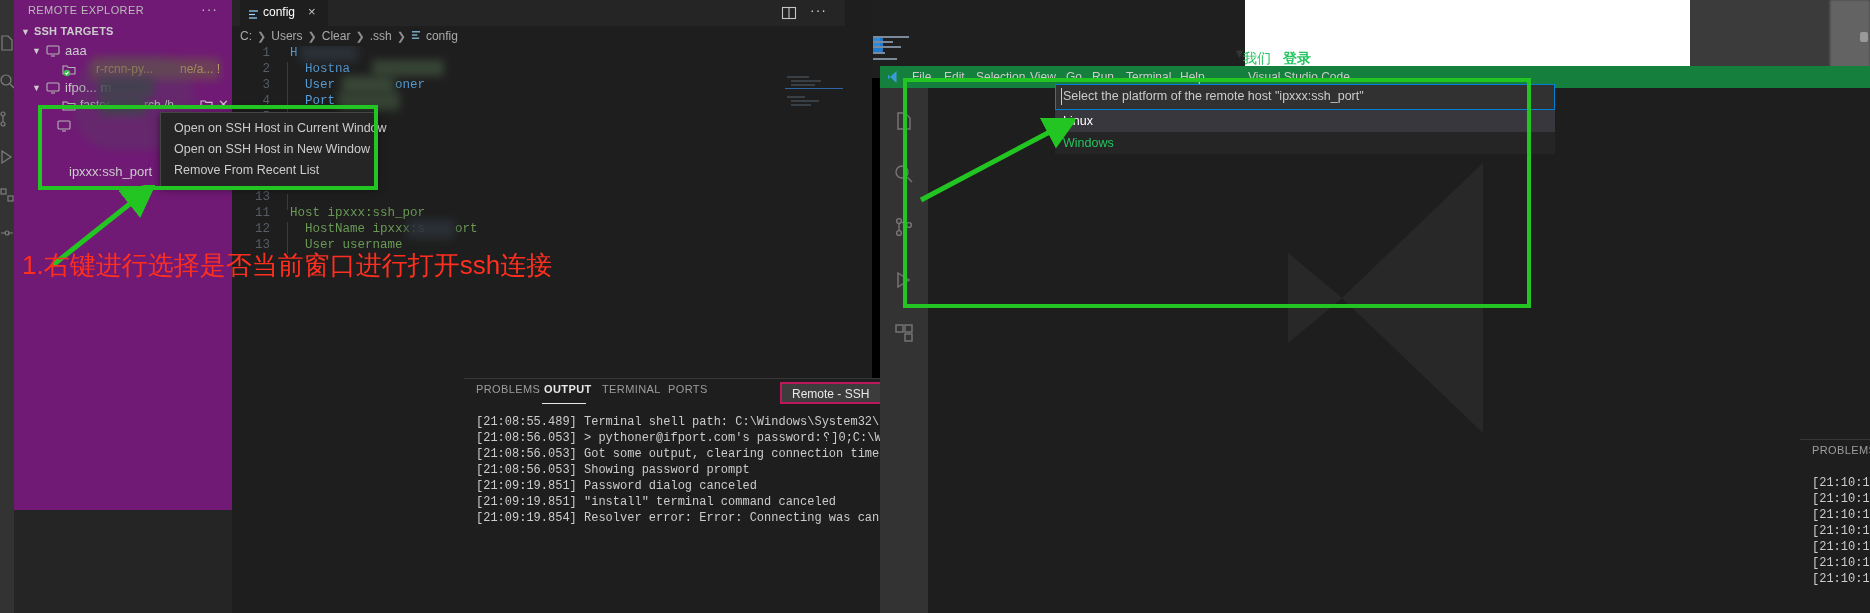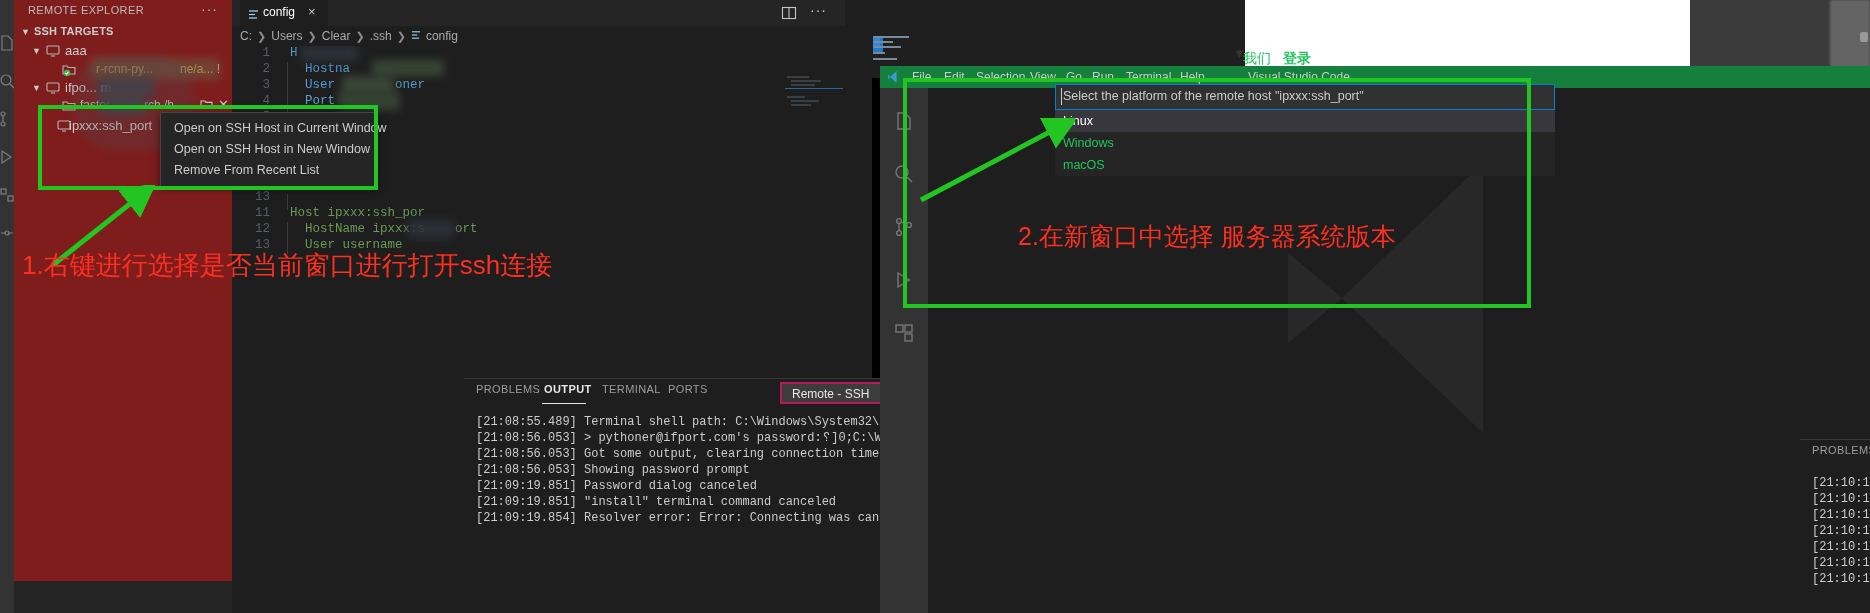--- a/index.html
+++ b/index.html
@@ -10,21 +10,21 @@
     overflow: hidden;
   }
   #root { position: relative; width: 1870px; height: 613px; background:#ffffff; }
 
   
   .left-win { position:absolute; left:0; top:0; width:845px; height:613px; background:#252526; }
 
   .activity-bar { position:absolute; left:0; top:0; width:14px; height:613px; background:#333333; }
   .act-ico { position:absolute; left:-2px; width:18px; height:18px; opacity:.55; }
 
-  .explorer { position:absolute; left:14px; top:0; width:218px; height:581px; background:#7f1d1d; }
+  .explorer { position:absolute; left:14px; top:0; width:218px; height:510px; background:#701a75; }
   .exp-header { position:absolute; left:0; top:0; width:218px; height:22px; }
   .exp-title { position:absolute; left:14px; top:4px; font-size:11px; color:#bbbbbb; letter-spacing:.4px; }
   .exp-dots { position:absolute; right:14px; top:1px; font-size:14px; color:#bbbbbb; letter-spacing:1px; }
   .section-hdr { position:absolute; left:0; top:24px; width:218px; height:16px; }
   .section-chev { position:absolute; left:7px; top:3px; font-size:9px; color:#cccccc; }
   .section-lbl { position:absolute; left:20px; top:1px; font-size:11px; font-weight:bold; color:#cccccc; letter-spacing:.2px; }
 
   .tree-row { position:absolute; left:0; width:218px; height:18px; font-size:13px; color:#cccccc; }
   .tw-chev { position:absolute; font-size:9px; color:#cccccc; top:4px; }
   .tw-ico { position:absolute; top:2px; }
@@ -260,21 +260,21 @@
         <div class="tw-lbl" style="left:204px;top:0;font-size:13px;color:#c5c5c5;">✕</div>
       </div>
 
       <div class="tree-row" style="top:117px;">
         <div class="tw-ico" style="left:43px;">
           <svg width="14" height="14" viewBox="0 0 14 14">
               <rect x="1" y="2" width="12" height="8" rx="1" fill="none" stroke="#b5b5b5" stroke-width="1.1"></rect>
               <line x1="5" y1="12" x2="9" y2="12" stroke="#b5b5b5" stroke-width="1.1"></line>
             </svg>
         </div>
-        <div class="tw-lbl" style="left:55px;">ipxxx:ssh_port</div>
+        <div class="tw-lbl" style="left:55px;margin-top:46px;">ipxxx:ssh_port</div>
       </div>
 
       <div class="blur-patch" style="left:60px;top:55px;width:120px;height:95px;background:#4a5058;opacity:.25;border-radius:40px;"></div>
     </div>
 
     <div class="editor">
       <div class="tabs-row">
         <div class="tab-active">
           <div class="tab-ico">
             <svg width="11" height="11" viewBox="0 0 11 11">
@@ -504,28 +504,26 @@
   </div>
 
   <div class="quickpick">
     <div class="qp-input">
       <div class="qp-caret"></div>
       <div class="qp-inp-text">Select the platform of the remote host "ipxxx:ssh_port"</div>
     </div>
     <div class="qp-list">
       <div class="qp-item sel">Linux</div>
       <div class="qp-item">Windows</div>
-      <div class="qp-item">macOS</div>
     </div>
   </div>
 
   <div class="gbox2"></div>
   <svg class="garrow2" viewBox="0 0 160 88">
     <defs>
         <marker id="ah2" markerWidth="7" markerHeight="7" refX="3" refY="3.5" orient="auto">
           <polygon points="0,0 7,3.5 0,7" fill="#22c522"></polygon>
         </marker>
       </defs>
     <line x1="6" y1="82" x2="146" y2="8" stroke="#22c522" stroke-width="5" marker-end="url(#ah2)"></line>
   </svg>
-  <div class="anno-red2">2.在新窗口中选择  服务器系统版本</div>
 
 </div>
 
 </body></html>

